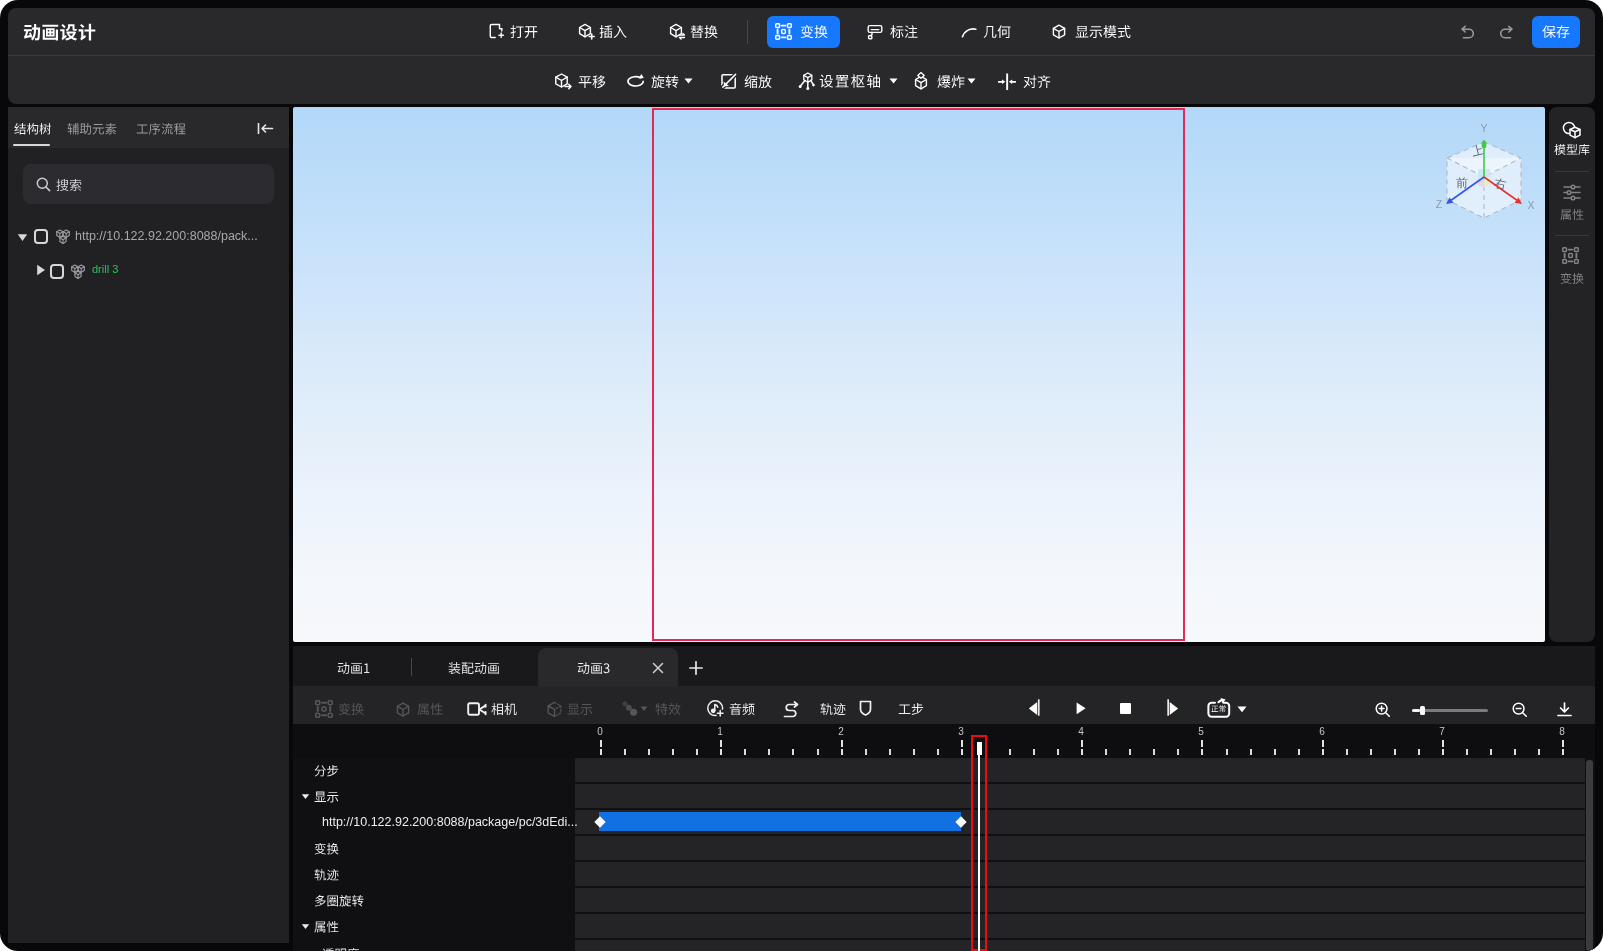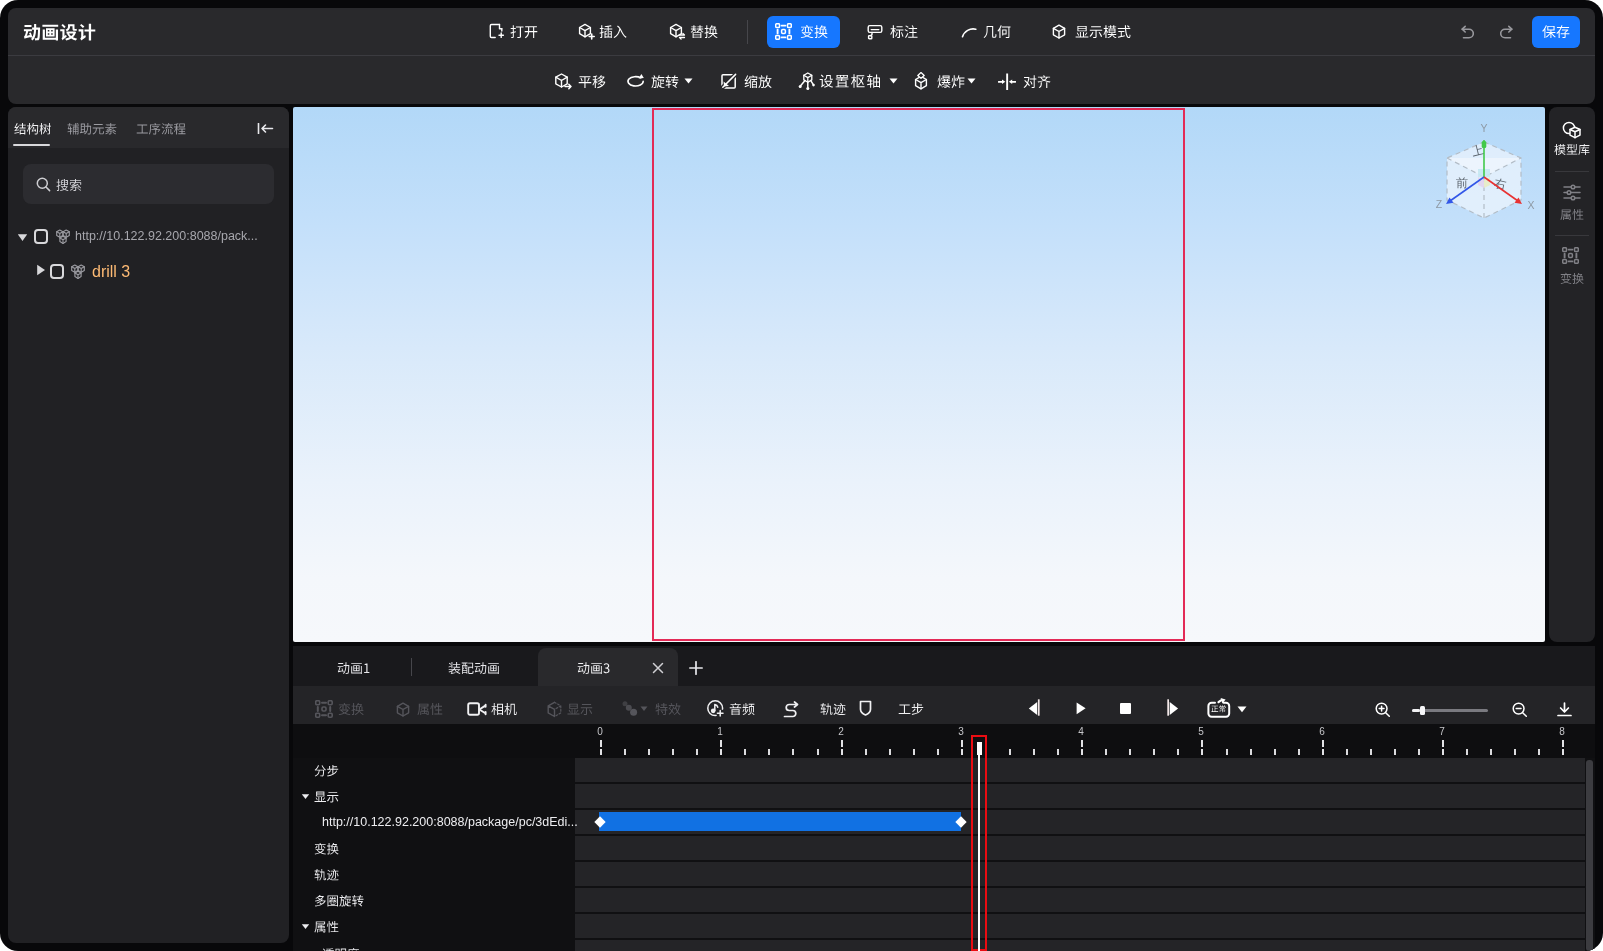--- a/index.html
+++ b/index.html
@@ -1,20 +1,20 @@
 <!DOCTYPE html>
 <html><head><meta charset="utf-8"><style>
 *{margin:0;padding:0;box-sizing:border-box}
 html,body{width:1603px;height:951px;background:#fff;overflow:hidden;
   font-family:"Liberation Sans",sans-serif;}
 .abs{position:absolute}
 #frame{position:absolute;left:0;top:0;width:1603px;height:951px;background:#08080a;border-radius:18px;overflow:hidden}
 #header{position:absolute;left:8px;top:8px;width:1587px;height:96px;background:#29292c;border-radius:8px}
 #hrow1{position:absolute;left:0;top:0;width:100%;height:48px;border-bottom:1px solid #3b3b40}
-#leftpanel{position:absolute;left:8px;top:107px;width:281px;height:836px;background:#212124;border-radius:8px;overflow:hidden}
+#leftpanel{position:absolute;left:8px;top:107px;width:281px;height:836px;background:#212124;border-radius:0;overflow:hidden}
 #ltabs{position:absolute;left:0;top:0;width:100%;height:41px;background:#29292c}
 #canvas{position:absolute;left:293px;top:107px;width:1252px;height:535px;
   background:linear-gradient(to bottom,#b2d8f8 0%,#c2dffa 20%,#d8e9fa 45%,#eaf2fb 70%,#f4f7fb 88%,#f6f8fb 100%);
   border-radius:2px}
 #redrect{position:absolute;left:359px;top:1px;width:533px;height:533px;border:2px solid #e32a56}
 #rightbar{position:absolute;left:1549px;top:107px;width:46px;height:535px;background:#232326;border-radius:8px}
 #timeline{position:absolute;left:293px;top:646px;width:1302px;height:305px;background:#19191c}
 #ttabs{position:absolute;left:0;top:0;width:100%;height:40px;background:#19191c}
 #ttools{position:absolute;left:0;top:40px;width:100%;height:38px;background:#242427}
 #ruler{position:absolute;left:0;top:78px;width:100%;height:34px;background:#0e0e10}
@@ -256,21 +256,21 @@
 <svg class="ic" style="left:62px;top:157px" width="16" height="15" viewBox="0 0 16 15">
         <g fill="none" stroke="#9a9aa0" stroke-width="1.15" stroke-linecap="round" stroke-linejoin="round">
           <path d="M4.8 1.0 L7.9 2.8 L7.9 6.4 L4.8 8.2 L1.7 6.4 L1.7 2.8 Z"></path>
           <path d="M1.7 2.8 L4.8 4.6 L7.9 2.8 M4.8 4.6 V8.2"></path>
           <path d="M11.2 1.0 L14.3 2.8 L14.3 6.4 L11.2 8.2 L8.1 6.4 L8.1 2.8 Z"></path>
           <path d="M8.1 2.8 L11.2 4.6 L14.3 2.8 M11.2 4.6 V8.2"></path>
           <path d="M8.0 7.2 L11.1 9.0 L11.1 12.6 L8.0 14.4 L4.9 12.6 L4.9 9.0 Z"></path>
           <path d="M4.9 9.0 L8.0 10.8 L11.1 9.0 M8.0 10.8 V14.4"></path>
         </g>
       </svg>
-<div class="abs" style="left:84px;top:156px;font-size:16px;color:#fdba74;white-space:nowrap">drill 3</div>
+<div class="abs" style="left:84px;top:156px;font-size:11px;color:#22c55e;white-space:nowrap">drill 3</div>
 </div>
 <div id="canvas">
       <div id="redrect"></div>
 <svg class="ic" style="left:1137px;top:8px" width="112" height="115" viewBox="0 0 112 115">
 <g font-family="Liberation Sans,sans-serif" fill="#8e99a4" font-size="10.5">
 <text x="54" y="17" text-anchor="middle">Y</text>
           <text x="9" y="93" text-anchor="middle">Z</text>
           <text x="101" y="94" text-anchor="middle">X</text>
         </g>
 <g stroke="#b3bdc7" stroke-width="1.2" fill="rgba(243,248,253,0.65)" stroke-dasharray="5 4">

